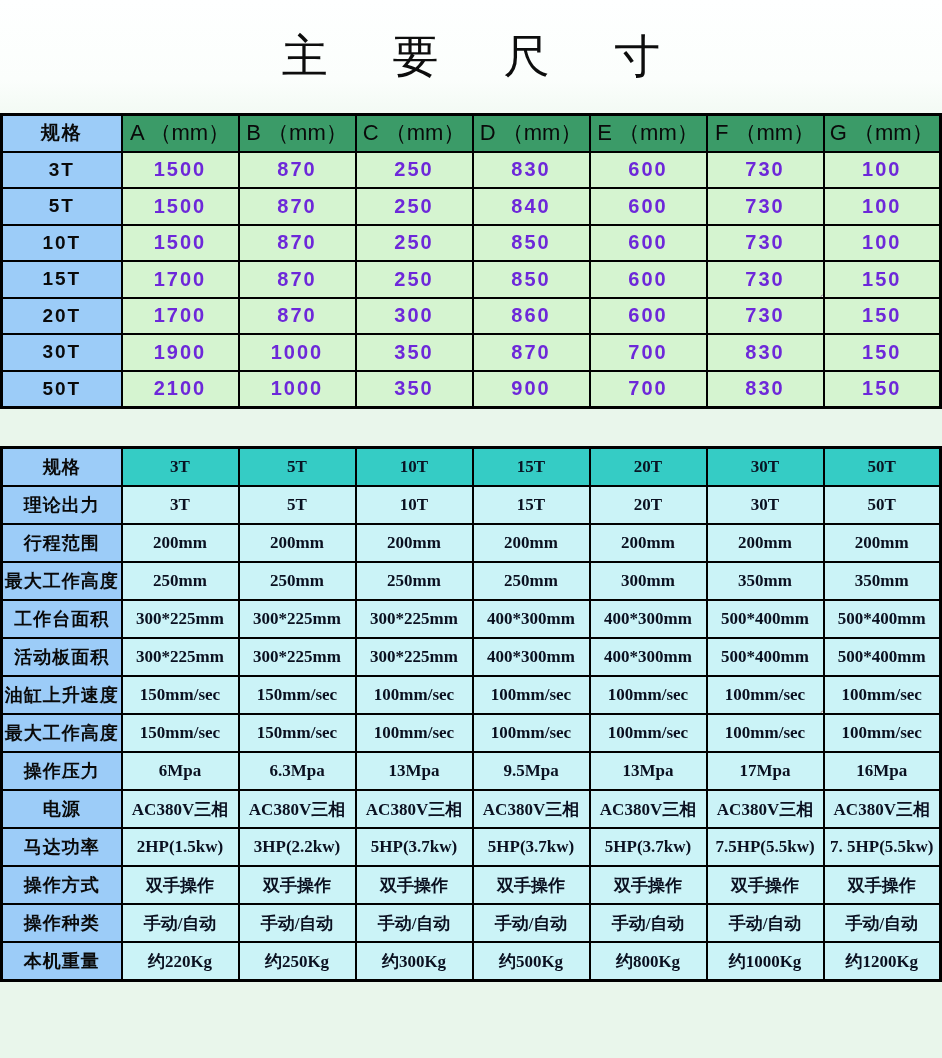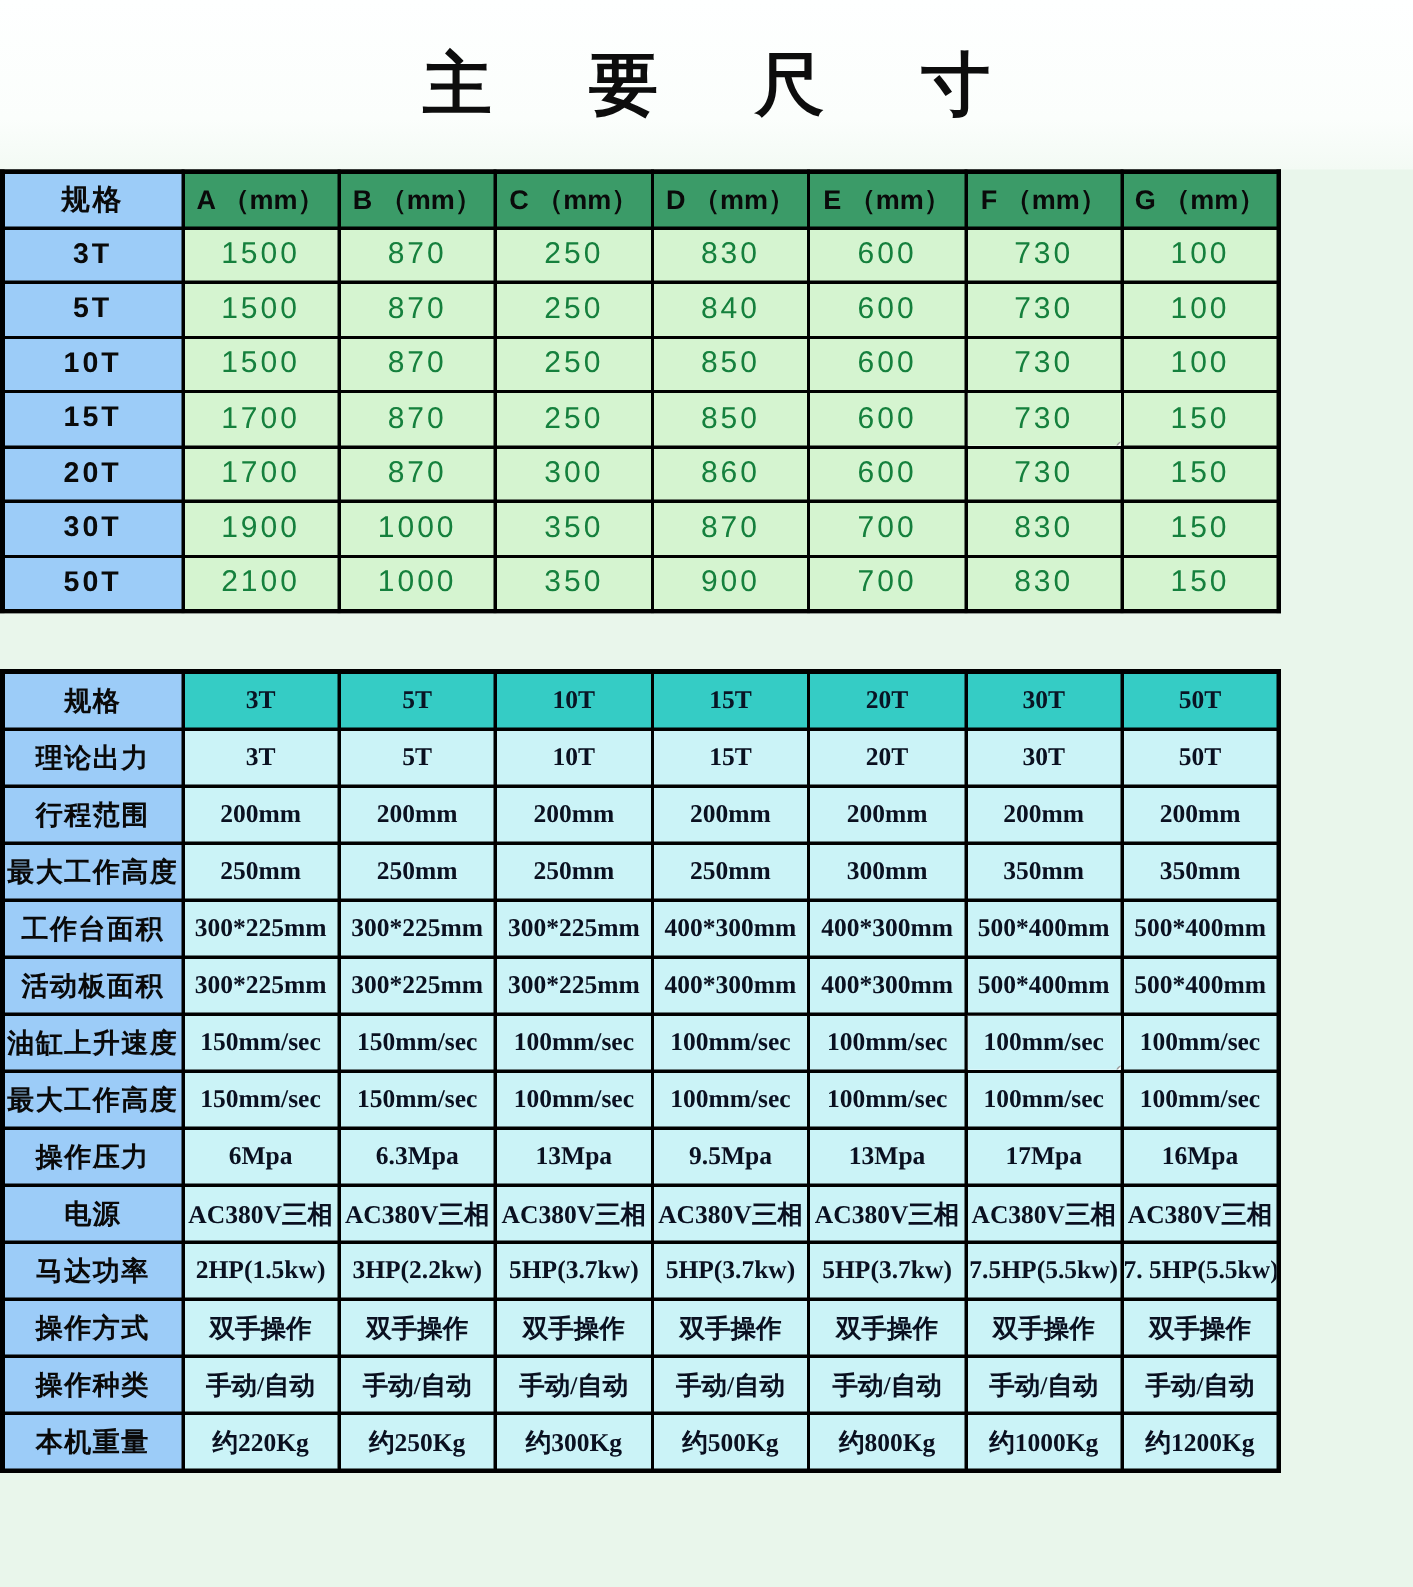--- a/index.html
+++ b/index.html
@@ -21,28 +21,28 @@
   }
   .page{width:942px;height:1058px;}
   .title-bar{
     height:113px;
     background:linear-gradient(180deg,#FEFFFF 0%,#FBFEFC 70%,#F3FAF4 100%);
     display:flex;align-items:center;justify-content:center;
   }
   .title-bar h1{
     margin:0;
     font-size:46px;
-    font-weight:bold;
+    font-weight:normal;
     color:#0d0d0d;
     letter-spacing:26px;
     text-indent:26px;
     font-family:"Liberation Sans","DejaVu Sans",sans-serif;
   }
   table{
-    width:854px;
+    width:942px;
     border-collapse:collapse;
     table-layout:fixed;
     border:3px solid var(--grid-border);
     background:var(--grid-border);
   }
   td,th{
     border:2px solid var(--grid-border);
     text-align:center;
     vertical-align:middle;
     padding:0;
@@ -54,27 +54,27 @@
   .dim-table th.corner, .dim-table td.row-header{
     background:var(--row-header-blue);
     color:#0a0a0a;
     font-weight:bold;
     font-size:19px;
     letter-spacing:2px;
   }
   .dim-table th.col-header{
     background:var(--dim-header-green);
     color:#0a0a0a;
-    font-weight:bold;
-    font-size:18px;
+    font-weight:normal;
+    font-size:22px;
   }
   .dim-table td.cell{
     background:var(--dim-cell-green);
-    color:#15803d;
-    font-weight:normal;
+    color:#6d28d9;
+    font-weight:bold;
     font-size:20px;
     letter-spacing:2px;
   }
   
   .spec-table th,.spec-table td{height:36px;}
   .spec-table th.corner, .spec-table td.row-header{
     background:var(--row-header-blue);
     color:#0a0a0a;
     font-weight:bold;
     font-size:18px;

